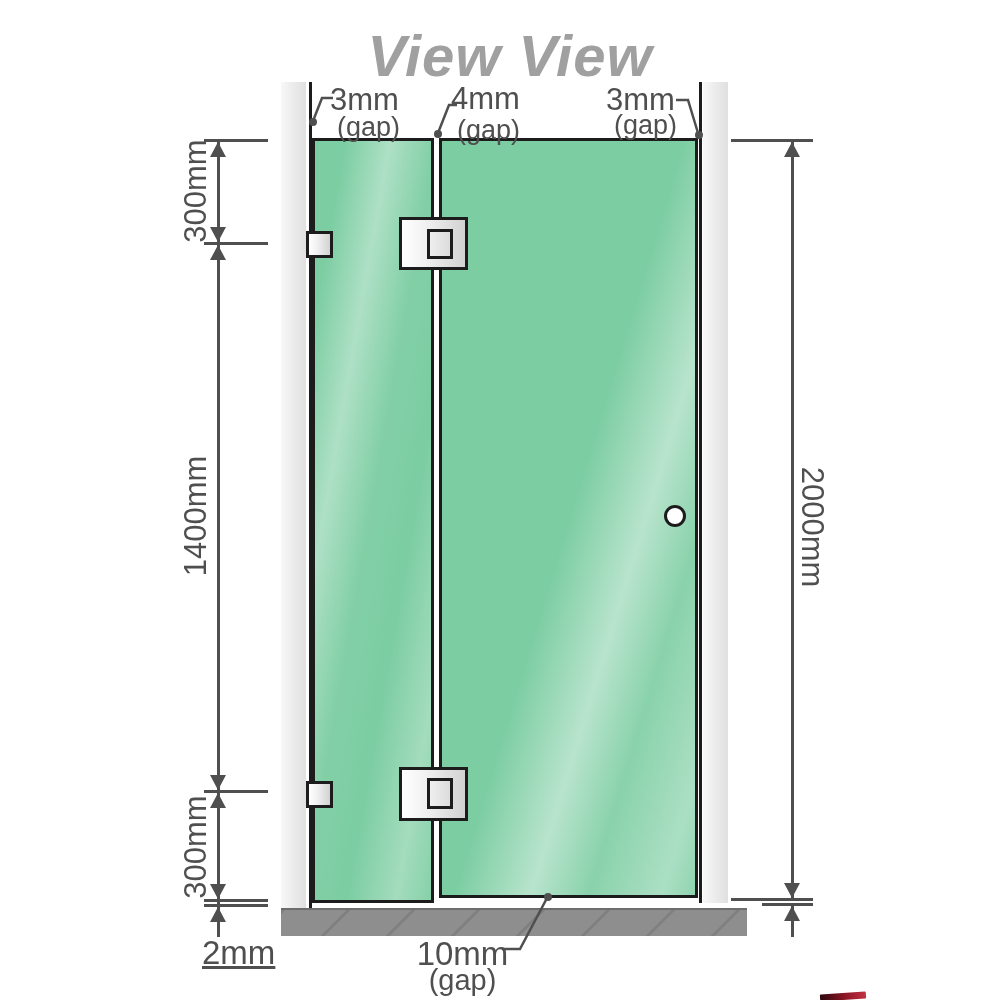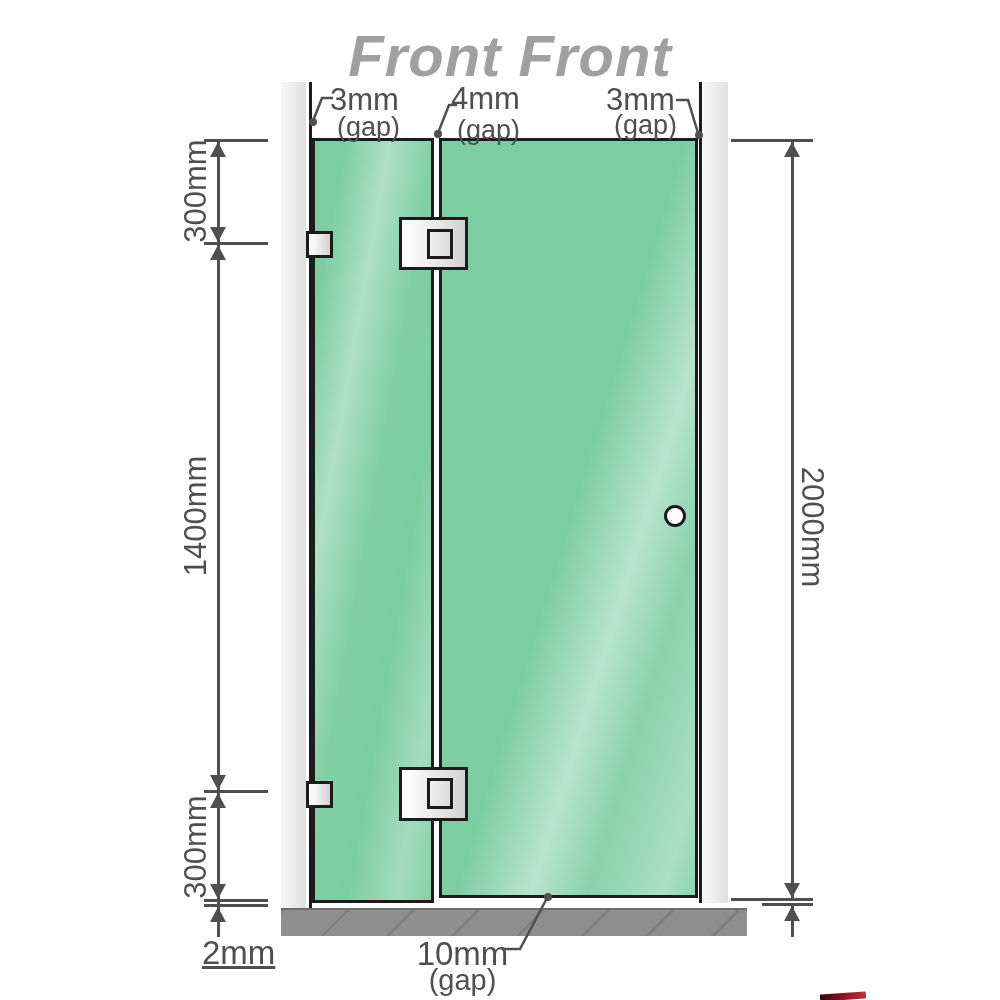--- a/index.html
+++ b/index.html
@@ -88,21 +88,21 @@
     position:absolute;left:820px;top:993px;width:46px;height:7px;
     background:linear-gradient(90deg,#30080e 0%,var(--accent-red) 55%,#c23244 100%);
     transform:rotate(-4deg);border-radius:1px;
   }
 </style>
 </head>
 <body>
 
 <div id="canvas">
 
-  <div class="title">Front Front</div>
+  <div class="title">View View</div>
 
   <div class="wall" style="left:281px;top:82px;height:826px;"></div>
   <div class="wall-line" style="left:309px;top:82px;height:826px;"></div>
   <div class="wall-line" style="left:699px;top:82px;height:821px;"></div>
   <div class="wall" style="left:703px;top:82px;height:821px;"></div>
 
   <div class="floor"></div>
 
   <div class="glass fixed"></div>
   <div class="glass door"></div>

